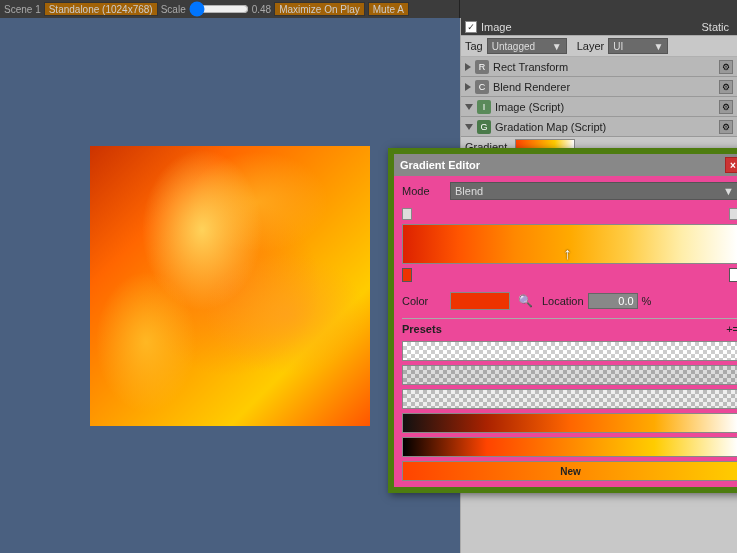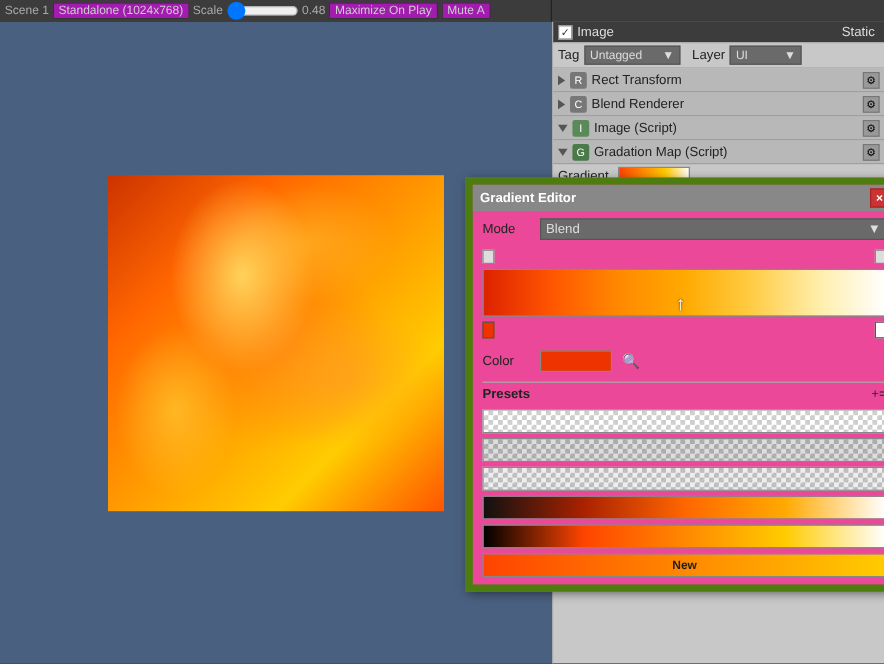--- a/index.html
+++ b/index.html
@@ -7,21 +7,21 @@
       width: 737px;
       height: 553px;
       overflow: hidden;
       font-family: Arial, sans-serif;
       font-size: 11px;
       background: #3a3a3a;
       position: relative;
     }
 
     .toolbar-btn {
-      background: #a21caf;
+      background: #a16207;
       border: 1px solid #333;
       color: #ccc;
       font-size: 10px;
       padding: 1px 4px;
       height: 14px;
       cursor: pointer;
       white-space: nowrap;
     }
 
     .scene-content {
@@ -598,20 +598,25 @@
 
     <div class="ge-color-stop-row">
       <div class="ge-color-stop ge-color-stop-left"></div>
       <div class="ge-color-stop ge-color-stop-right"></div>
     </div>
 
     <div class="ge-color-row">
       <span class="ge-color-label">Color</span>
       <div class="ge-color-swatch"></div>
       <div class="ge-eyedropper" title="eyedropper">🔍</div>
+      <div class="ge-location-row">
+        <span class="ge-location-label">Location</span>
+        <input class="ge-location-input" type="text" value="0.0" style="">
+        <span class="ge-percent-label">%</span>
+      </div>
     </div>
 
     <div class="divider-h"></div>
 
     <div class="ge-presets-header">
       <span class="ge-presets-label">Presets</span>
       <span class="ge-presets-add">+=</span>
     </div>
 
     <div class="ge-presets-grid">

